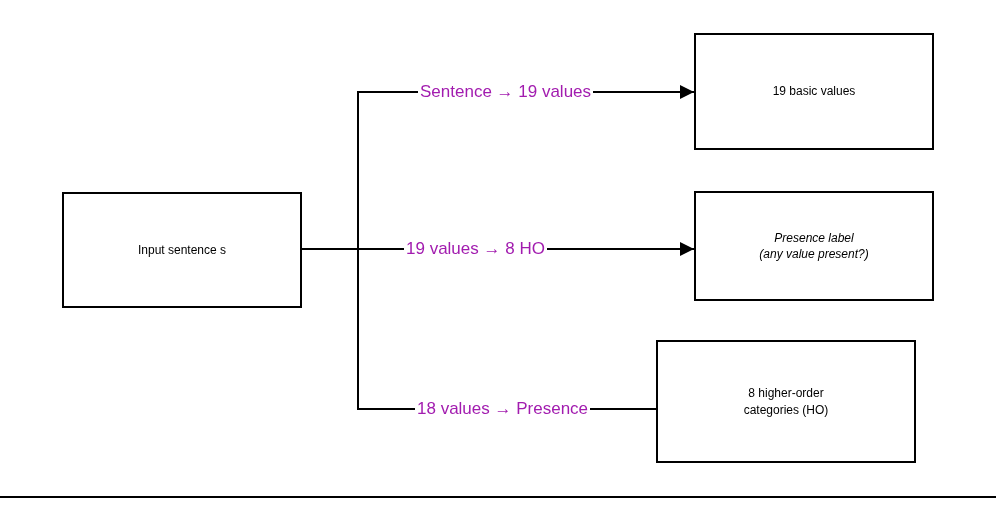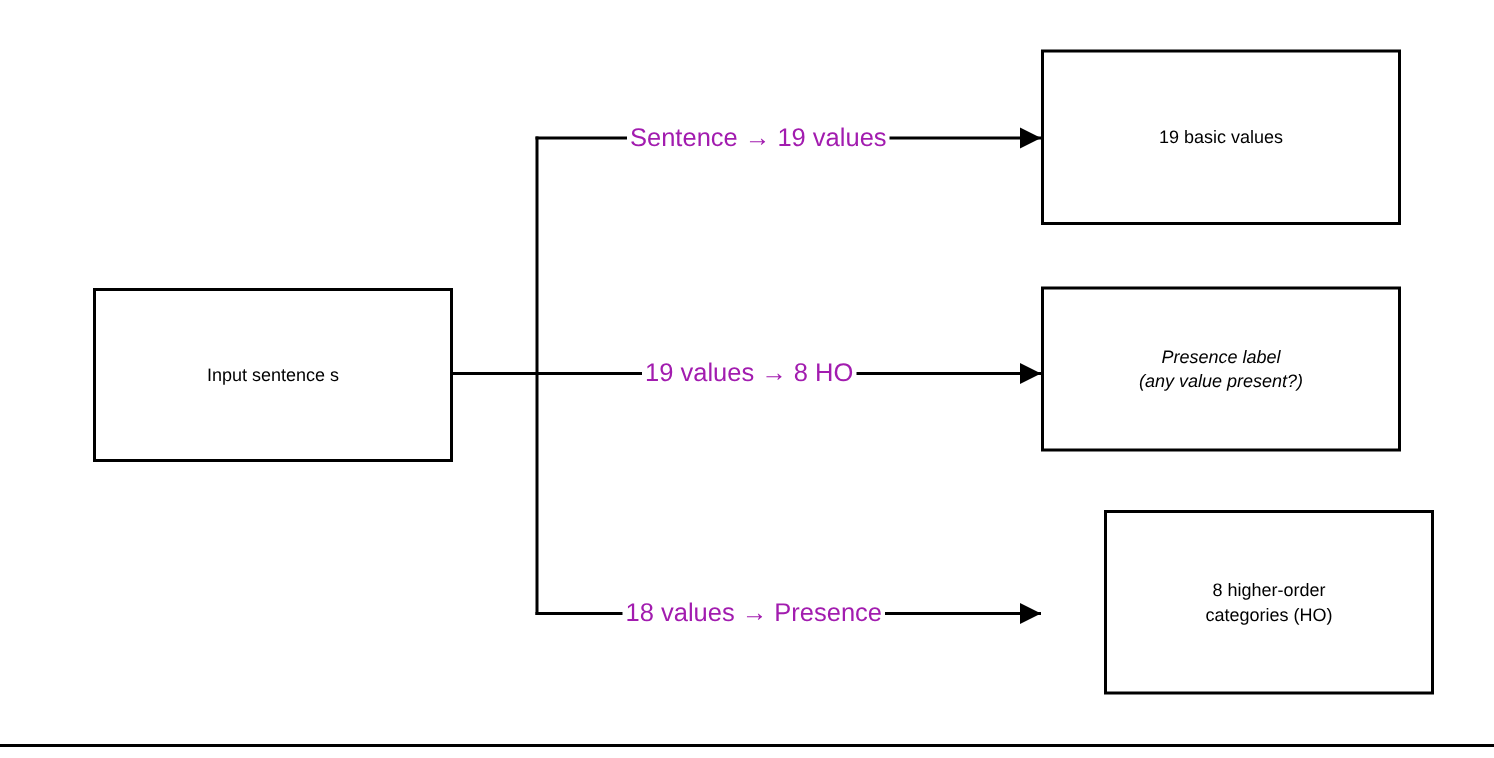--- a/index.html
+++ b/index.html
@@ -84,31 +84,31 @@
   <div class="edge-line edge-h" style="left:357px; top:91px; width:337px;"></div>
   <div class="arrow-head" style="left:680px; top:85px;"></div>
   <div class="edge-label" style="left:418px; top:83px;">Sentence → 19 values</div>
 
   <div class="node" style="left:694px; top:33px; width:240px; height:117px;">
     <span class="node-text">19 basic values</span>
   </div>
 
   <div class="edge-line edge-h" style="left:357px; top:248px; width:337px;"></div>
   <div class="arrow-head" style="left:680px; top:242px;"></div>
-  <div class="edge-label" style="left:428px; top:240px;">19 values → 8 HO</div>
+  <div class="edge-label" style="left:404px; top:240px;">19 values → 8 HO</div>
 
   <div class="node" style="left:694px; top:191px; width:240px; height:110px;font-style:italic;">
     <span class="node-text">Presence label
 (any value present?)</span>
   </div>
 
   <div class="edge-line edge-h" style="left:357px; top:408px; width:337px;"></div>
   <div class="arrow-head" style="left:680px; top:402px;"></div>
   <div class="edge-label" style="left:415px; top:400px;">18 values → Presence</div>
 
-  <div class="node" style="left:736px; top:340px; width:220px; height:123px;">
+  <div class="node" style="left:656px; top:340px; width:260px; height:123px;">
     <span class="node-text">8 higher-order
 categories (HO)</span>
   </div>
 
   <div class="footer-rule" style="top:496px;"></div>
 
 </div>
 
 </body></html>

